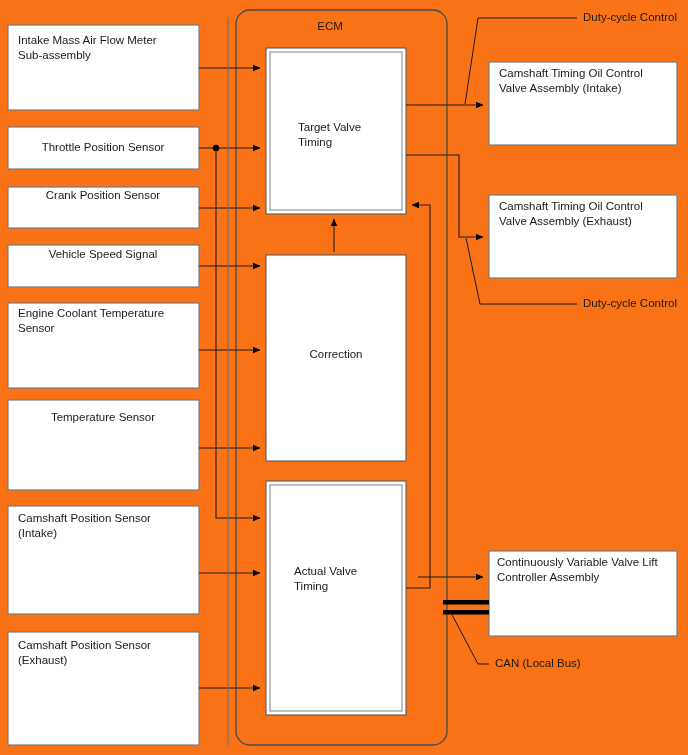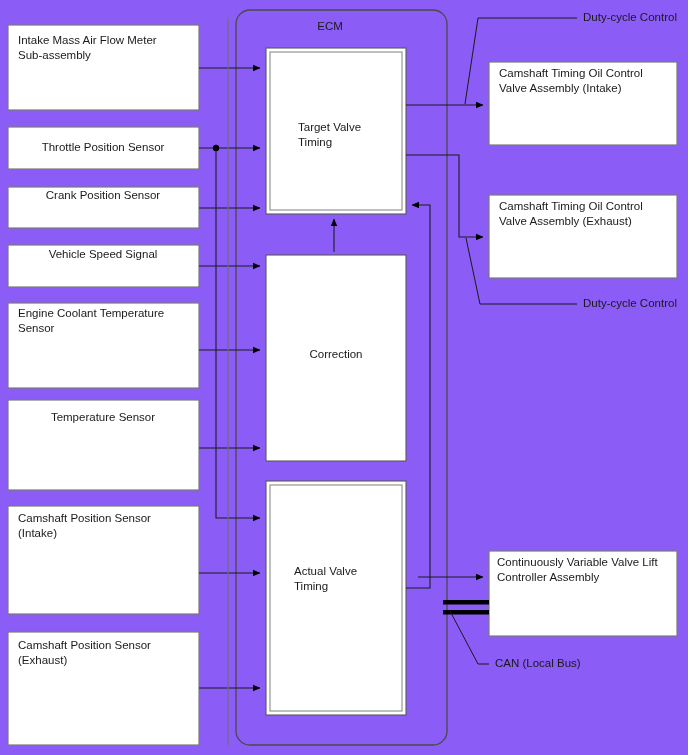--- a/index.html
+++ b/index.html
@@ -4,21 +4,21 @@
 <style>
   html, body {
     margin: 0;
     padding: 0;
     background: #ffffff;
   }
   #diagram-root {
     position: relative;
     width: 688px;
     height: 755px;
-    background: #8b5cf6;
+    background: #f97316;
     font-family: "Liberation Sans", sans-serif;
     overflow: hidden;
   }
   svg.layer {
     position: absolute;
     top: 0;
     left: 0;
     width: 688px;
     height: 755px;
   }

